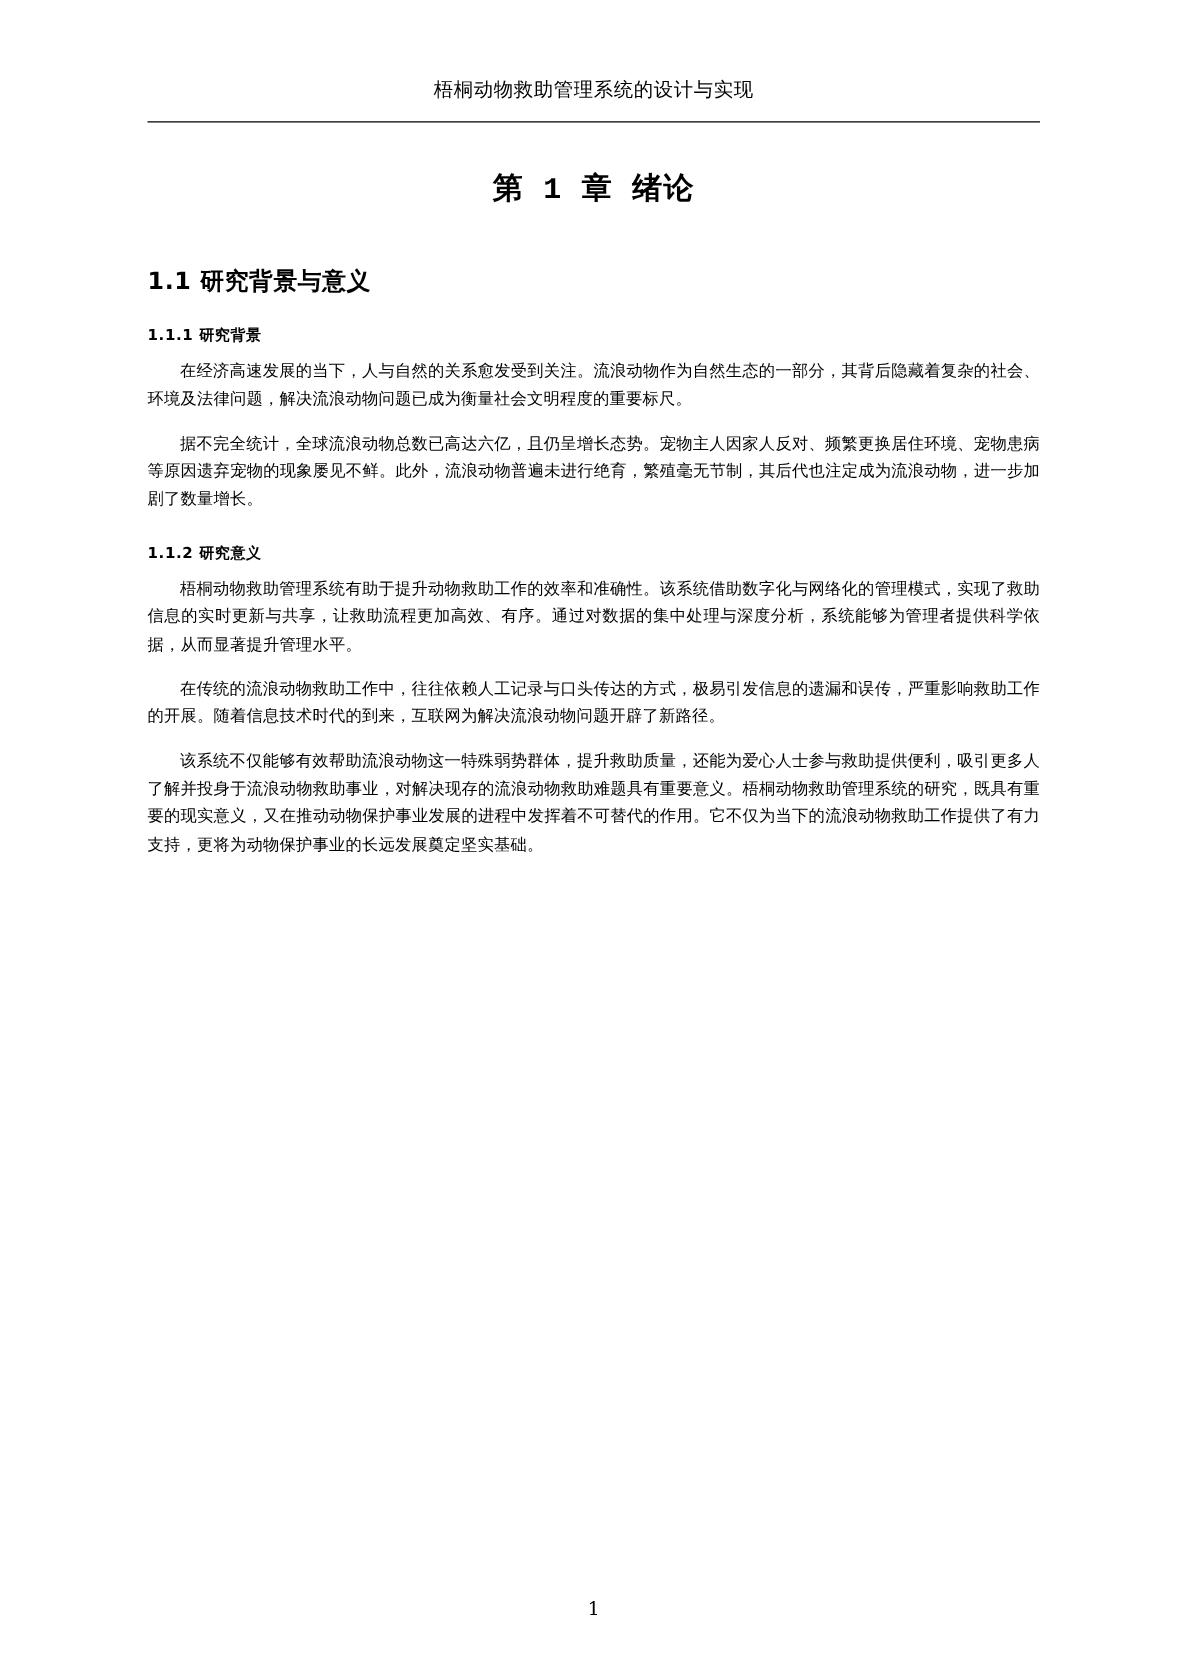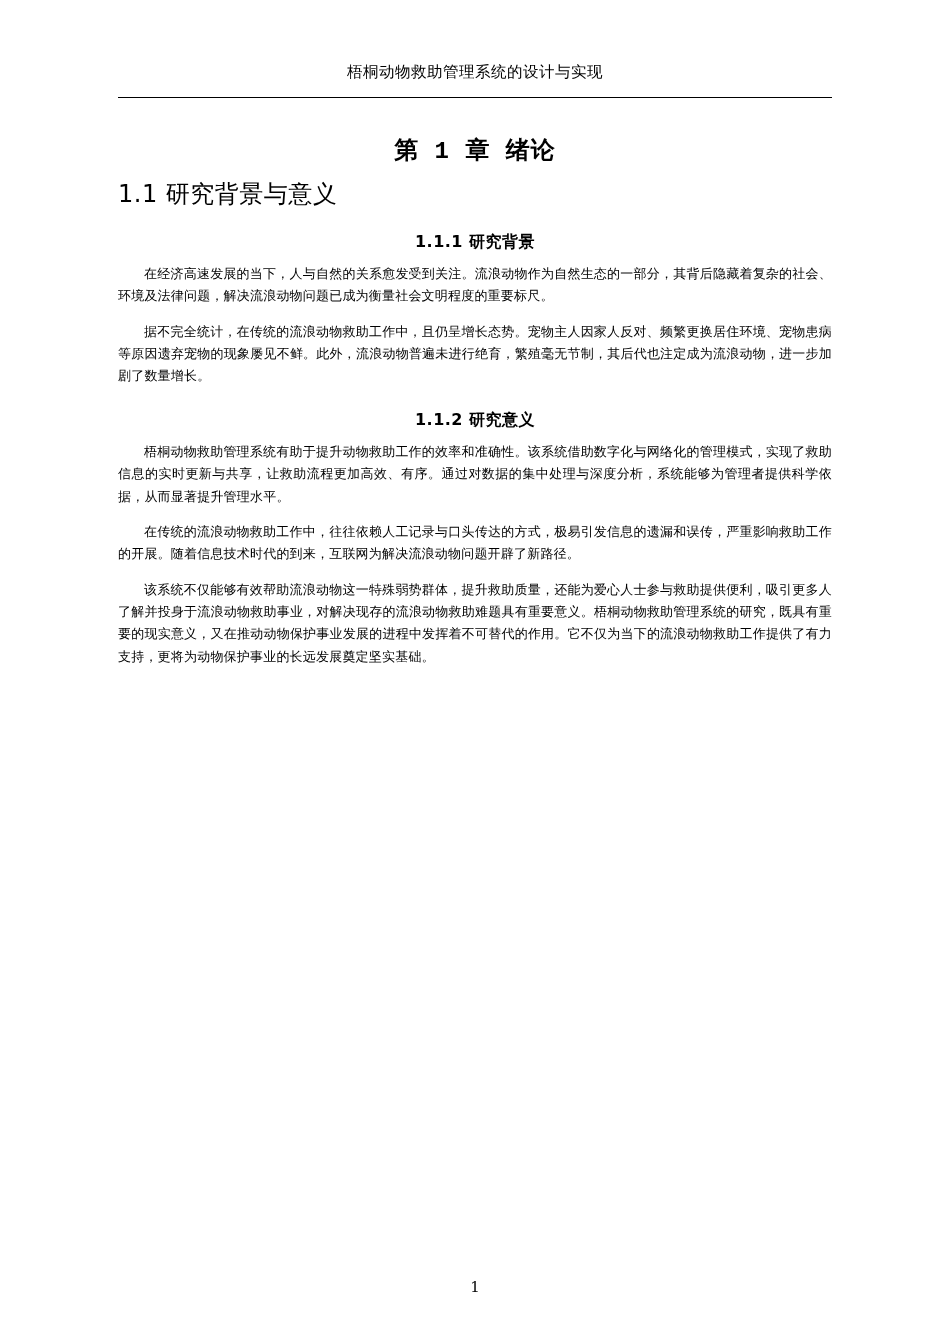--- a/index.html
+++ b/index.html
@@ -37,33 +37,32 @@
   }
   .chapter-title {
     margin-top: 36px;
     text-align: center;
     font-size: 24px;
     font-weight: bold;
     letter-spacing: 1px;
     font-family: Liberation Mono, monospace;
   }
   .h2 {
-    margin-top: 12px;
-    font-size: 24px;
-    font-weight: normal;
+    margin-top: 46px;
+    font-size: 19px;
+    font-weight: bold;
     font-family: "DejaVu Sans", "Liberation Sans", sans-serif;
     letter-spacing: 0.5px;
   }
   .h3 {
     margin-top: 22px;
-    font-size: 16px;
+    font-size: 12px;
     font-weight: bold;
     font-family: "DejaVu Sans", "Liberation Sans", sans-serif;
     letter-spacing: 0.5px;
-    text-align: center;
   }
   .para {
     margin-top: 10px;
     font-size: 13px;
     line-height: 1.72;
     text-align: justify;
     text-indent: 2em;
     letter-spacing: 0.2px;
   }
   .para + .para {
@@ -86,21 +85,21 @@
 
   <div class="header">梧桐动物救助管理系统的设计与实现</div>
   <div class="header-rule"></div>
 
   <div class="chapter-title">第 1 章  绪论</div>
 
   <div class="h2">1.1  研究背景与意义</div>
 
   <div class="h3">1.1.1  研究背景</div>
   <p class="para">在经济高速发展的当下，人与自然的关系愈发受到关注。流浪动物作为自然生态的一部分，其背后隐藏着复杂的社会、环境及法律问题，解决流浪动物问题已成为衡量社会文明程度的重要标尺。</p>
-  <p class="para">据不完全统计，在传统的流浪动物救助工作中，且仍呈增长态势。宠物主人因家人反对、频繁更换居住环境、宠物患病等原因遗弃宠物的现象屡见不鲜。此外，流浪动物普遍未进行绝育，繁殖毫无节制，其后代也注定成为流浪动物，进一步加剧了数量增长。</p>
+  <p class="para">据不完全统计，全球流浪动物总数已高达六亿，且仍呈增长态势。宠物主人因家人反对、频繁更换居住环境、宠物患病等原因遗弃宠物的现象屡见不鲜。此外，流浪动物普遍未进行绝育，繁殖毫无节制，其后代也注定成为流浪动物，进一步加剧了数量增长。</p>
 
   <div class="h3">1.1.2  研究意义</div>
   <p class="para">梧桐动物救助管理系统有助于提升动物救助工作的效率和准确性。该系统借助数字化与网络化的管理模式，实现了救助信息的实时更新与共享，让救助流程更加高效、有序。通过对数据的集中处理与深度分析，系统能够为管理者提供科学依据，从而显著提升管理水平。</p>
   <p class="para">在传统的流浪动物救助工作中，往往依赖人工记录与口头传达的方式，极易引发信息的遗漏和误传，严重影响救助工作的开展。随着信息技术时代的到来，互联网为解决流浪动物问题开辟了新路径。</p>
   <p class="para">该系统不仅能够有效帮助流浪动物这一特殊弱势群体，提升救助质量，还能为爱心人士参与救助提供便利，吸引更多人了解并投身于流浪动物救助事业，对解决现存的流浪动物救助难题具有重要意义。梧桐动物救助管理系统的研究，既具有重要的现实意义，又在推动动物保护事业发展的进程中发挥着不可替代的作用。它不仅为当下的流浪动物救助工作提供了有力支持，更将为动物保护事业的长远发展奠定坚实基础。</p>
 
   <div class="footer">1</div>
 </div>
 
 </body></html>

